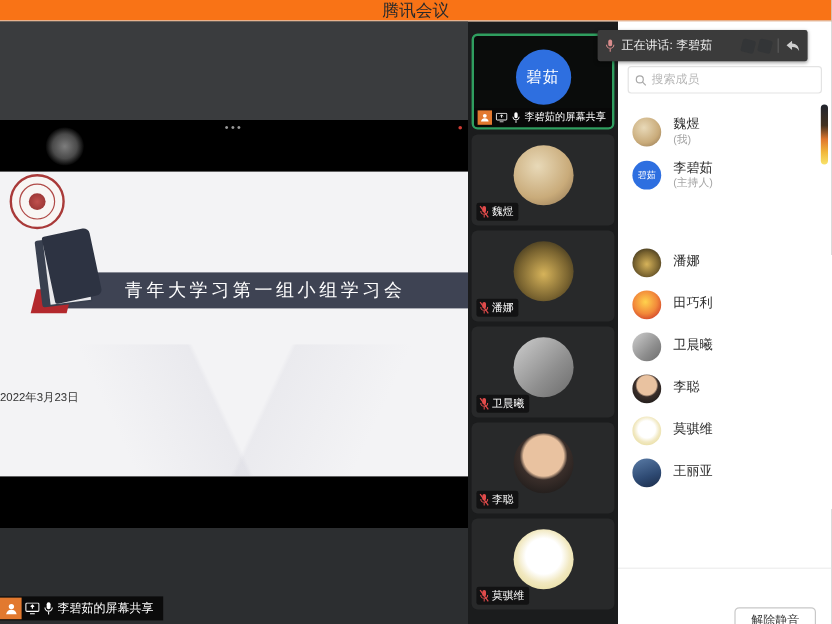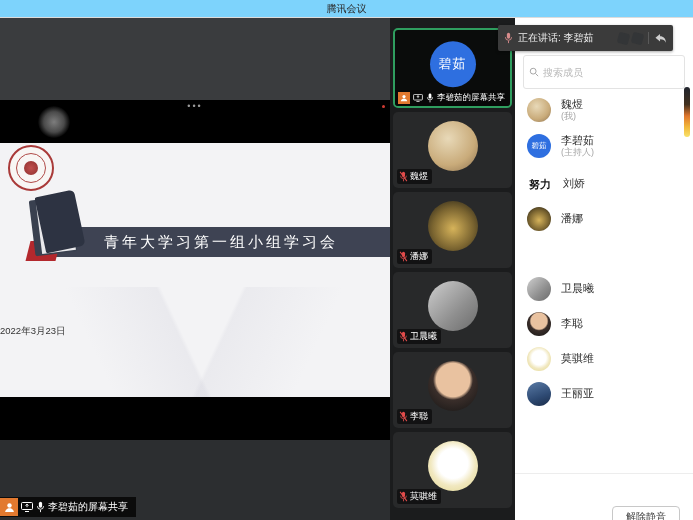--- a/index.html
+++ b/index.html
@@ -4,23 +4,23 @@
 <style>
   * { margin:0; padding:0; box-sizing:border-box; }
   html,body { background:#ddd; }
   .app{
     position:relative; width:693px; height:520px; overflow:hidden;
     font-family:"Liberation Sans","DejaVu Sans",sans-serif; background:#fff;
   }
   
   .titlebar{
     position:absolute; left:0; top:0; width:693px; height:18px;
-    background:#7dd3fc; border-bottom:1px solid #dcdcdc;
+    background:#f97316; border-bottom:1px solid #dcdcdc;
     display:flex; align-items:center; justify-content:center;
-    font-size:10px; color:#2b2b2b;
+    font-size:14px; color:#2b2b2b;
   }
   
   .share{ position:absolute; left:0; top:18px; width:390px; height:502px; background:#000; }
   .share-top{ position:absolute; left:0; top:0; width:100%; height:82px; background:#3a3c3e; }
   .share-bottom{ position:absolute; left:0; bottom:0; width:100%; height:80px; background:#2c2e30; }
   .blob{ position:absolute; left:38px; top:88px; width:32px; height:32px; border-radius:50%;
     background:radial-gradient(circle,#7d7d7d 0%,#4a4a4a 45%,rgba(0,0,0,0) 72%); }
   .dots{ position:absolute; top:84px; left:0; width:100%; text-align:center;
     color:#9a9a9a; font-size:9px; letter-spacing:2px; line-height:9px; }
   .recdot{ position:absolute; top:87px; right:5px; width:3px; height:3px; background:#cf3b33; border-radius:50%; }
@@ -66,21 +66,21 @@
   
   .av-cat{ background:radial-gradient(circle at 40% 35%, #e8d9b8, #c9ab7a 60%, #8a6f4e); }
   .av-gold{ background:radial-gradient(circle at 50% 55%, #d6b35a, #7a6430 55%, #1c1a14); }
   .av-flower{ background:radial-gradient(circle at 45% 40%, #ffd24d, #f2893a 50%, #d8512e 75%, #7fae3e); }
   .av-gray{ background:linear-gradient(135deg,#cfcfcf,#8f8f8f 60%,#6b6b6b); }
   .av-baby{ background:radial-gradient(circle at 50% 38%, #e9c2a0 0 42%, #3a2e2a 50%, #141414); }
   .av-rabbit{ background:radial-gradient(circle at 50% 45%, #ffffff 0 40%, #f1e8c0 60%, #e0d589); }
   .av-bluephoto{ background:linear-gradient(160deg,#5a7ba6,#2e4a73 60%,#1b2c49); }
   
   .panel{ position:absolute; left:515px; top:18px; width:178px; height:502px; background:#fff; }
-  .search{ position:absolute; left:8px; top:37px; width:162px; height:34px; border:1px solid #e3e3e3;
+  .search{ position:absolute; left:8px; top:37px; width:162px; height:23px; border:1px solid #e3e3e3;
     border-radius:3px; display:flex; align-items:center; padding:0 5px; gap:4px; background:#fff; }
   .search svg{ flex-shrink:0; color:#a8a8a8; }
   .search input{ border:none; outline:none; width:100%; font-size:10px; color:#333;
     font-family:"Liberation Sans","DejaVu Sans",sans-serif; }
   .search input::placeholder{ color:#b8b8b8; }
   .prow{ position:absolute; left:12px; width:155px; display:flex; align-items:center; gap:10px; height:32px; }
   .prow.two{ height:36px; }
   .r0{ top:74px; } .r1{ top:110px; } .r2{ top:150px; } .r3{ top:185px; } .r4{ top:220px; }
   .r5{ top:255px; } .r6{ top:290px; } .r7{ top:325px; } .r8{ top:360px; }
   .pav{ width:24px; height:24px; border-radius:50%; flex-shrink:0;
@@ -295,32 +295,30 @@
     <div class="prow two r1">
       <div class="pav pav-blue">
         <span>碧茹</span>
       </div>
       <div>
         <div class="pname">李碧茹</div>
         <div class="psub">(主持人)</div>
       </div>
     </div>
 
-    <div class="prow r2">
-      <div class="pav pav-text">
-        <span>努力</span>
-      </div>
-      <div class="pname">刘娇</div>
-    </div>
 
     <div class="prow r3">
       <div class="pav av-gold"></div>
       <div class="pname">潘娜</div>
     </div>
 
+    <div class="prow r4">
+      <div class="pav av-flower"></div>
+      <div class="pname">田巧利</div>
+    </div>
 
     <div class="prow r5">
       <div class="pav av-gray"></div>
       <div class="pname">卫晨曦</div>
     </div>
 
     <div class="prow r6">
       <div class="pav av-baby"></div>
       <div class="pname">李聪</div>
     </div>

